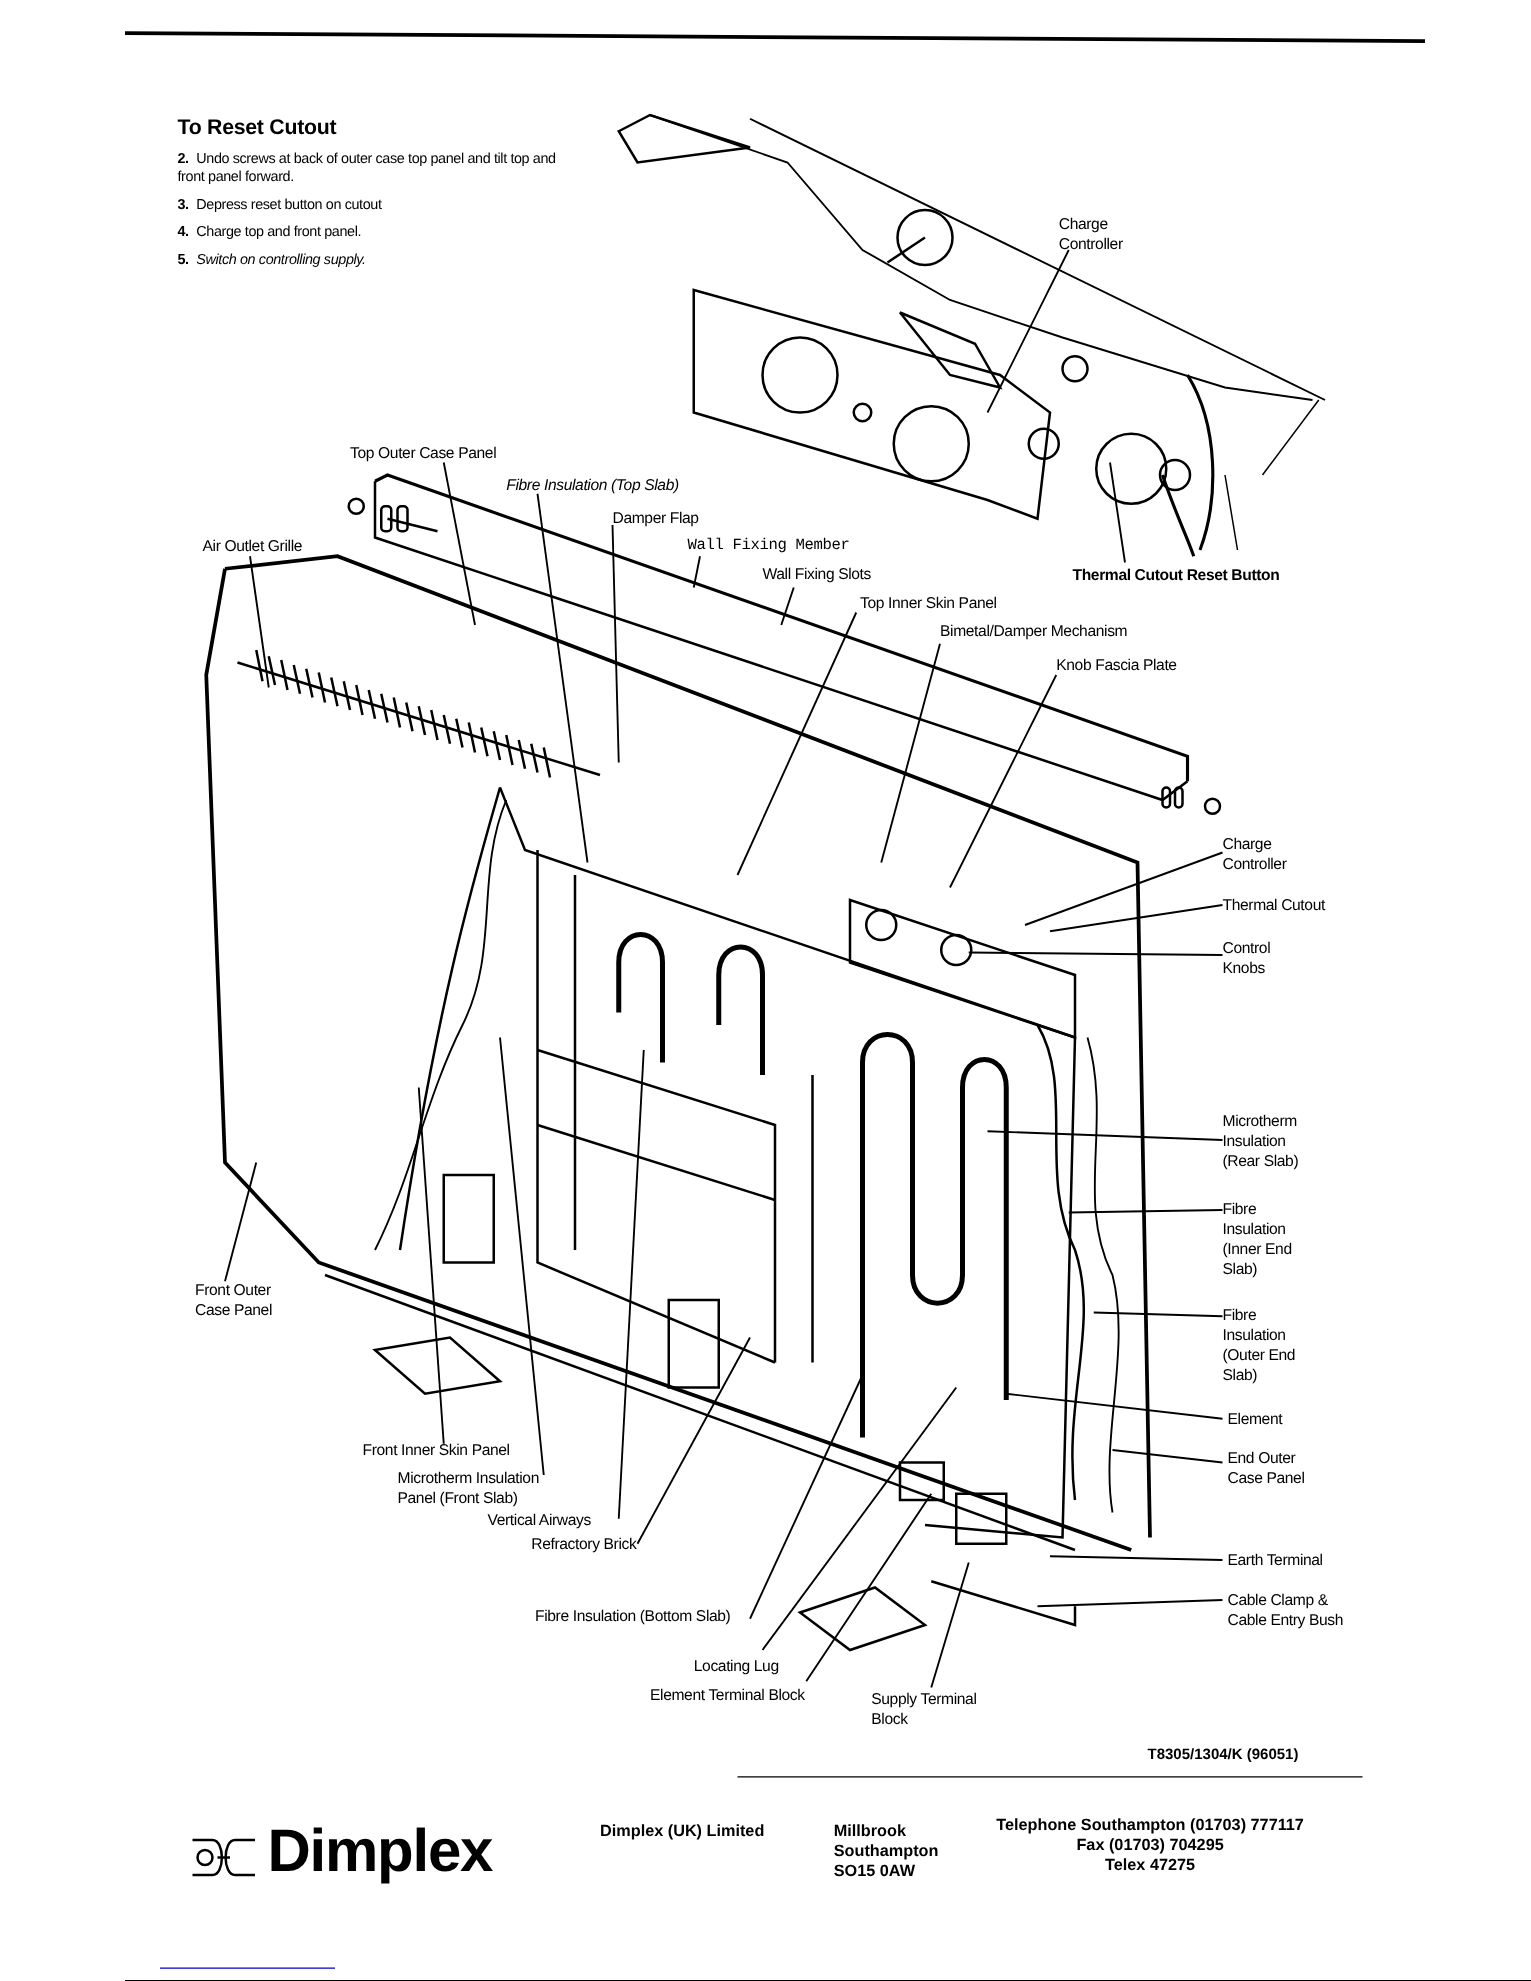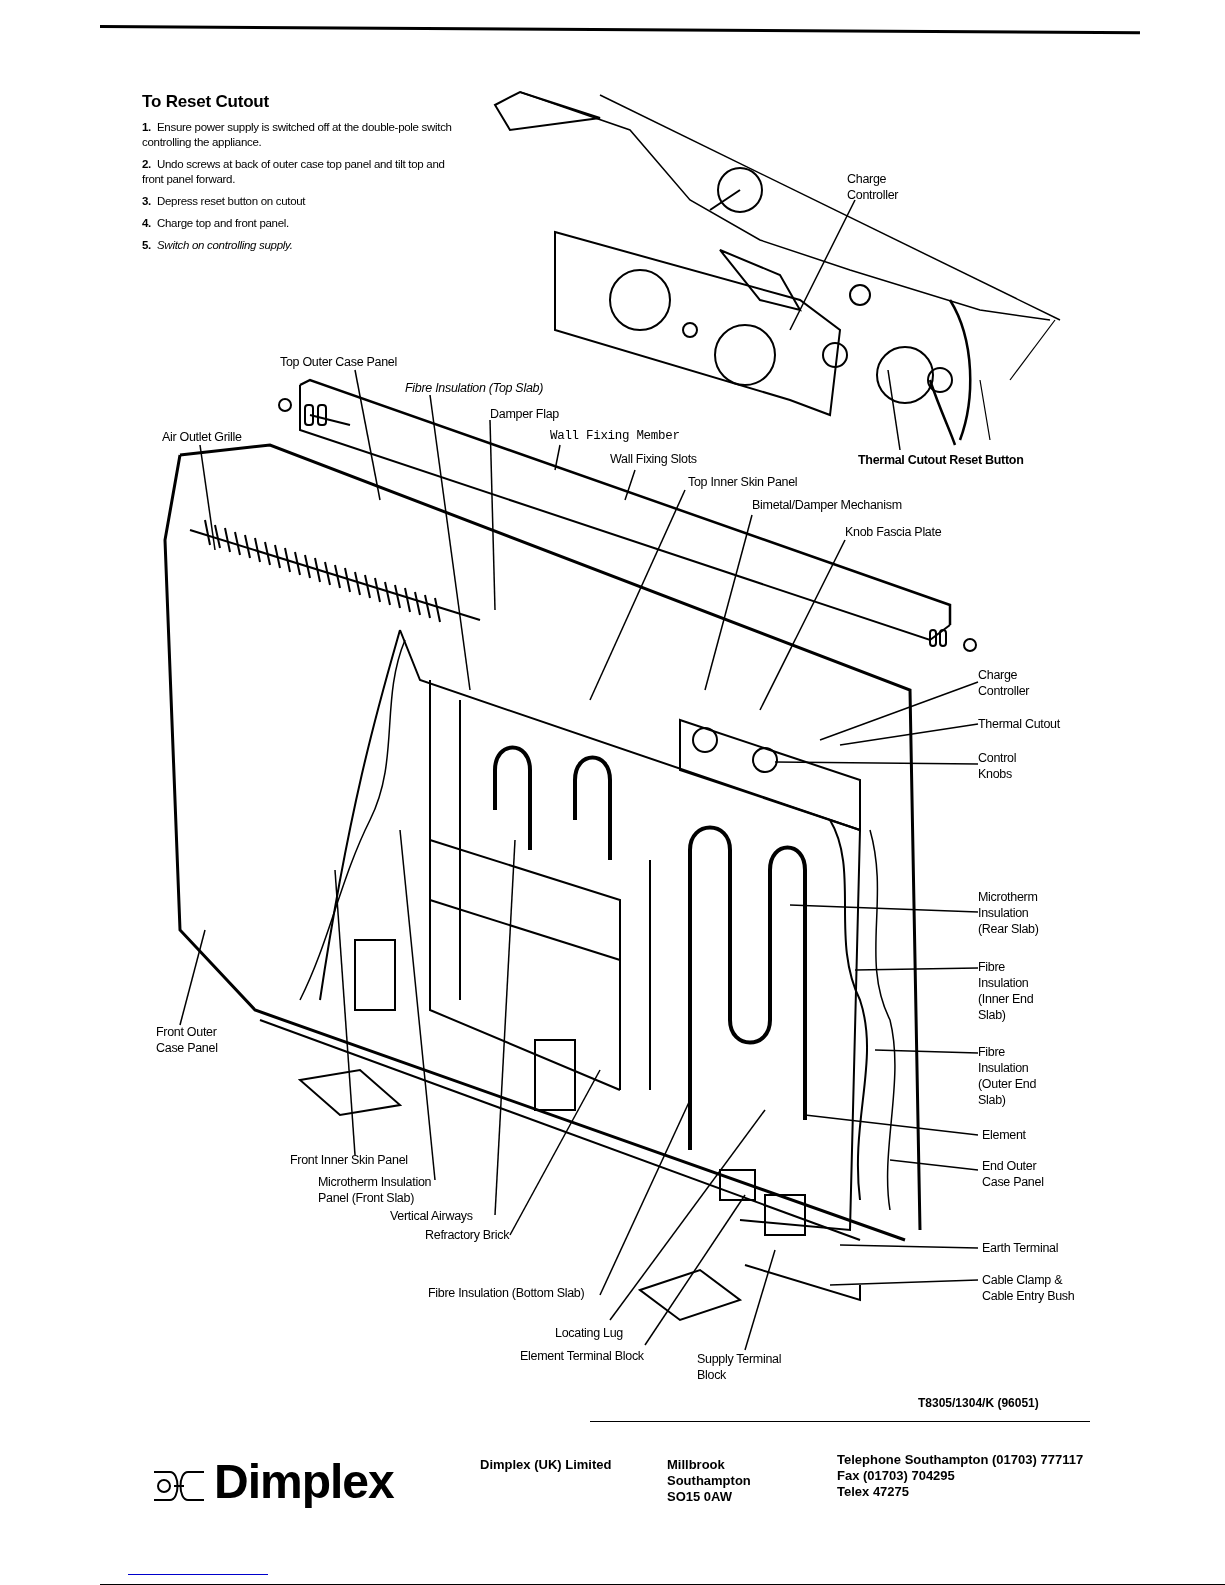--- a/index.html
+++ b/index.html
@@ -26,21 +26,20 @@
   .footer-link { position:absolute; left:128px; top:1574px; width:140px; border-top:1px solid #0000cc; }
 </style>
 </head>
 <body>
 
 <div class="top-rule"></div>
 
 <div class="instr">
   <h1>To Reset Cutout</h1>
   <ol>
-    <li><span class="num">1.</span><span class="txt">Ensure power supply is switched off at the double-pole switch controlling the appliance.</span></li>
     <li><span class="num">2.</span><span class="txt">Undo screws at back of outer case top panel and tilt top and front panel forward.</span></li>
     <li><span class="num">3.</span><span class="txt">Depress reset button on cutout</span></li>
     <li><span class="num">4.</span><span class="txt">Charge top and front panel.</span></li>
     <li class="italic"><span class="num">5.</span><span class="txt">Switch on controlling supply.</span></li>
   </ol>
 </div>
 
 <svg class="diagram" width="1225" height="1585" viewBox="0 0 1225 1585" fill="none" stroke="#000" stroke-width="2">
 
   <g>
@@ -194,20 +193,20 @@
     <path d="M24 20 L34 20"></path>
   </svg>
   <span class="word">Dimplex</span>
 </div>
 <div class="addr" style="left:480px;top:1457px;">Dimplex (UK) Limited</div>
 <div class="addr" style="left:667px;top:1457px;">
   <div>Millbrook</div>
   <div>Southampton</div>
   <div>SO15 0AW</div>
 </div>
-<div class="addr" style="left:837px;top:1452px;">
+<div class="addr" style="left:797px;top:1452px;text-align:center;">
   <div>Telephone Southampton (01703) 777117</div>
   <div>Fax (01703) 704295</div>
   <div>Telex 47275</div>
 </div>
 
 <div class="footer-link"></div>
 <div class="footer-rule"></div>
 
 </body></html>

